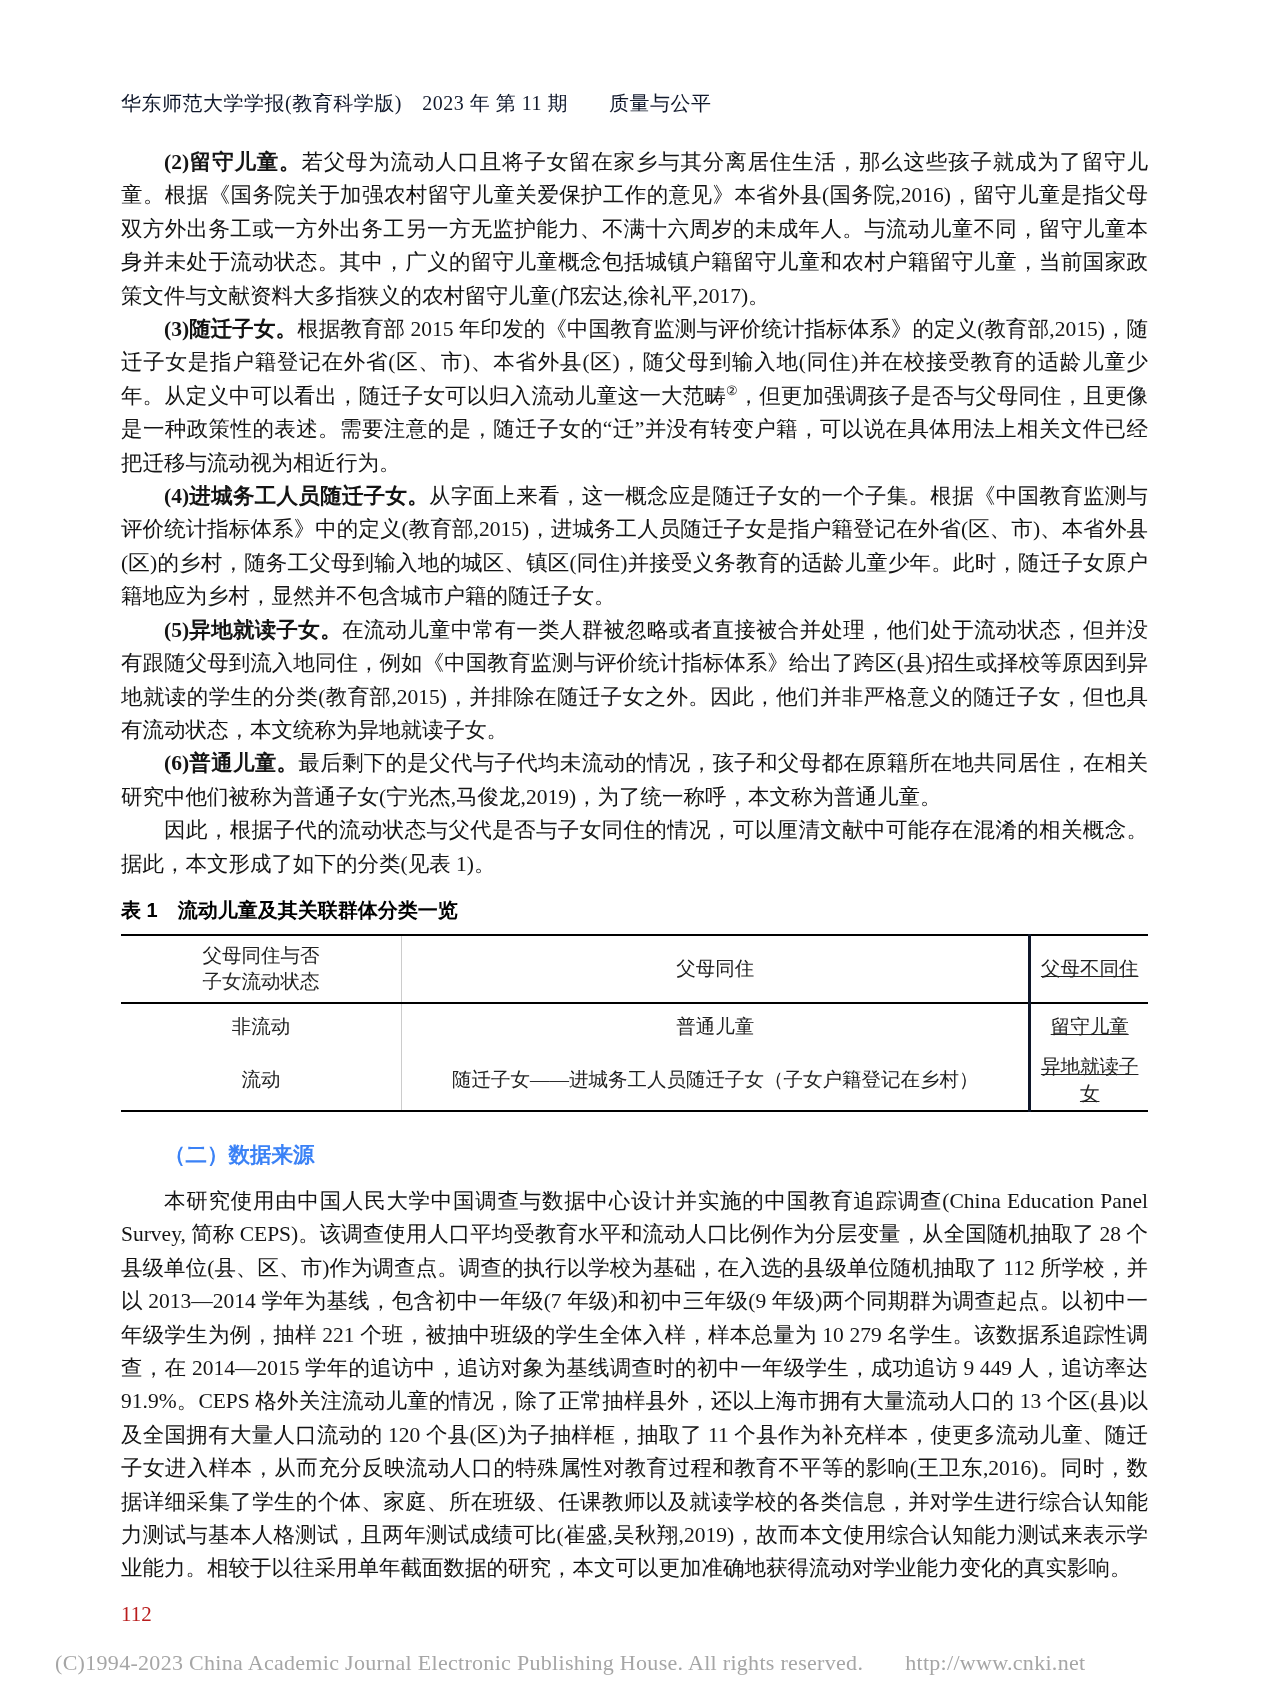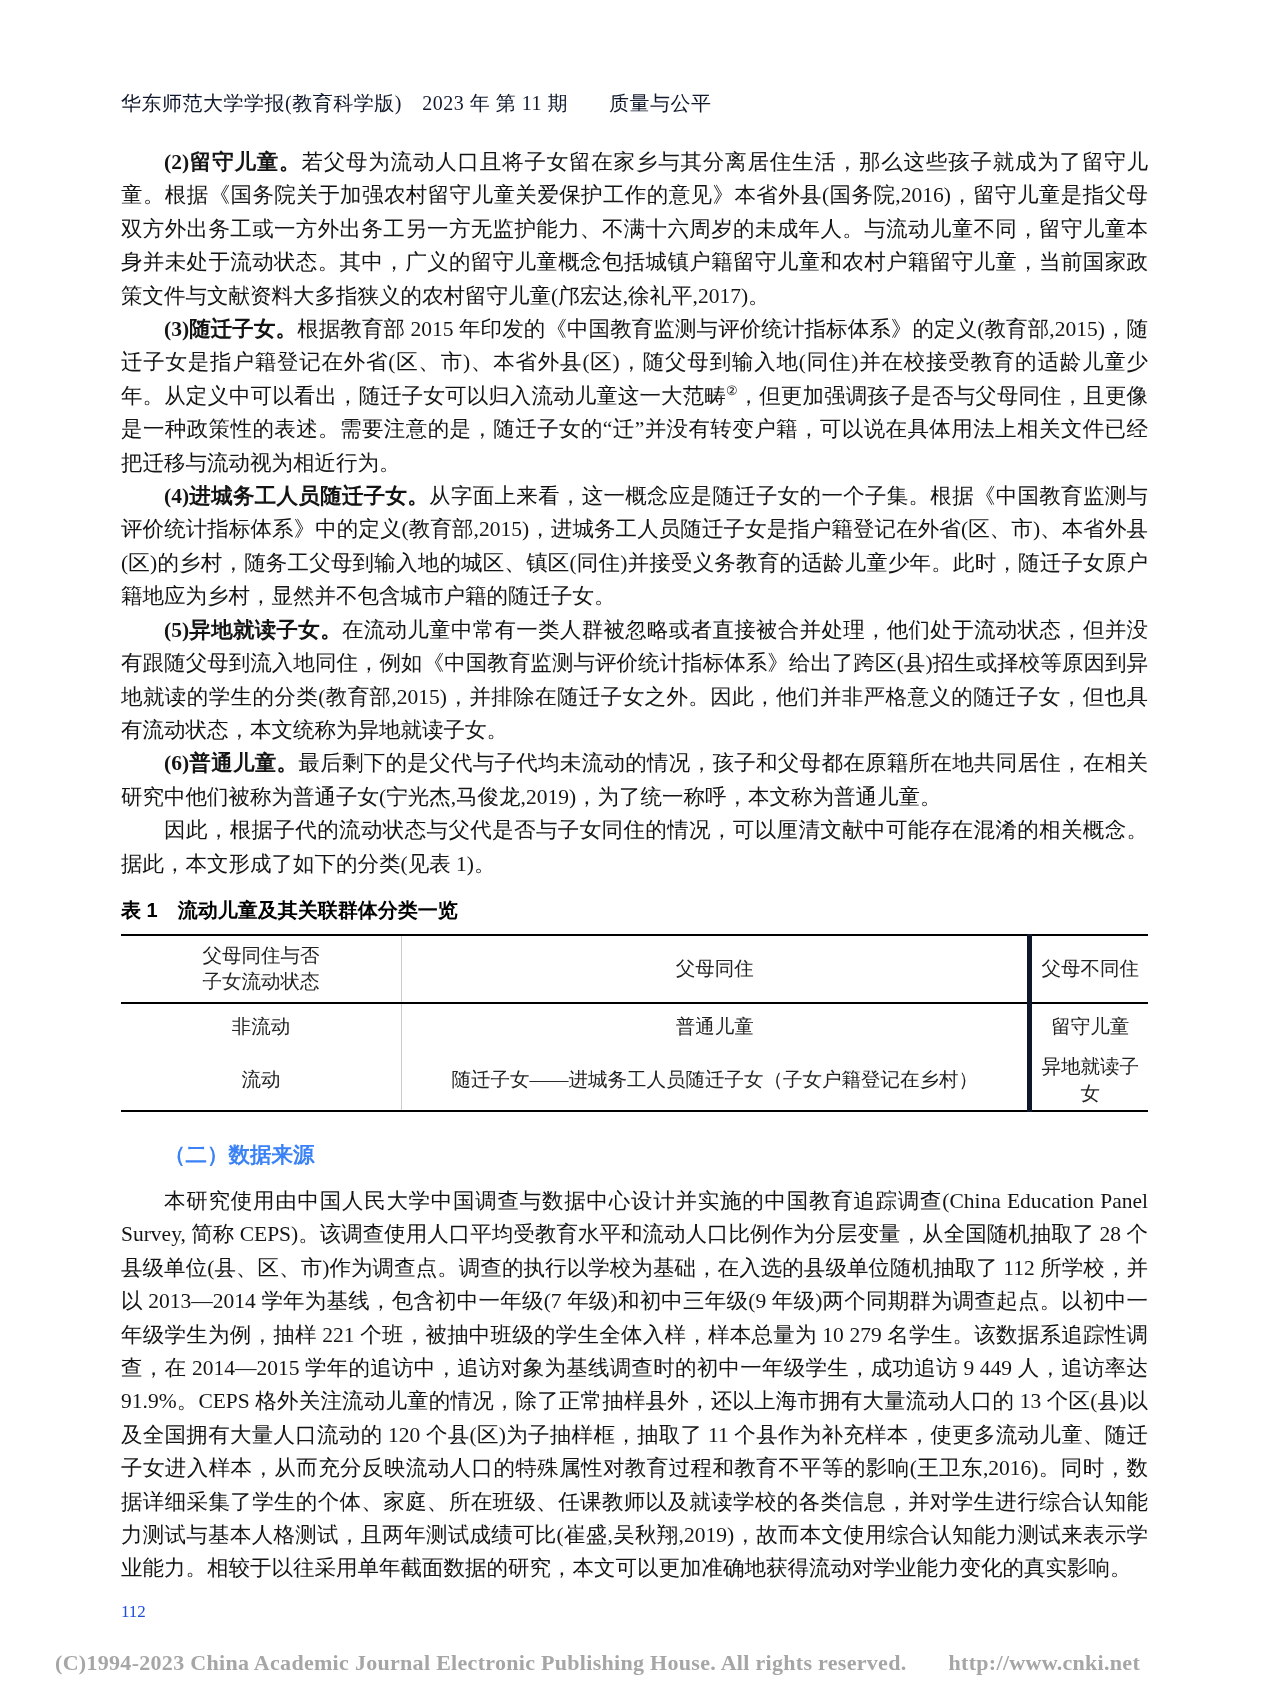--- a/index.html
+++ b/index.html
@@ -29,31 +29,31 @@
   table.cls{
     width:100%;border-collapse:collapse;
     border-top:2.5px solid #000;border-bottom:2.5px solid #000;
     font-size:19.5px;color:#222;
   }
   table.cls td{text-align:center;padding:3px 8px;font-weight:normal;}
   tr.head-row{border-bottom:2px solid #000;}
   tr.head-row td{line-height:26px;padding-top:7px;padding-bottom:7px;}
   td.c1{width:27.3%;border-right:1px solid #cccccc;}
   td.c2{width:61.2%;}
-  td.c3{width:11.5%;border-left:5px solid #0f172a;}
+  td.c3{width:11.5%;border-left:3px solid #0f172a;text-decoration:underline;}
   tr.body-row td{height:40px;}
   .section-heading{
     font-family:"Liberation Sans","DejaVu Sans",sans-serif;
     font-size:21.5px;font-weight:600;color:#3b82f6;
     margin:28px 0 16px 0;text-indent:2em;
   }
-  .page-number{margin-top:16px;font-size:17px;color:#1d4ed8;}
+  .page-number{margin-top:16px;font-size:21px;color:#b91c1c;}
   .footer{
     position:absolute;left:55px;top:1650px;
-    font-size:22px;color:#a6a6a6;letter-spacing:0.3px;font-weight:bold;
+    font-size:22px;color:#a6a6a6;letter-spacing:0.3px;
   }
   .footer .url{margin-left:42px;}
 </style>
 </head>
 <body>
 
 <div class="page-header">华东师范大学学报(教育科学版)　2023 年 第 11 期　　质量与公平</div>
 
 <div class="content">
 

